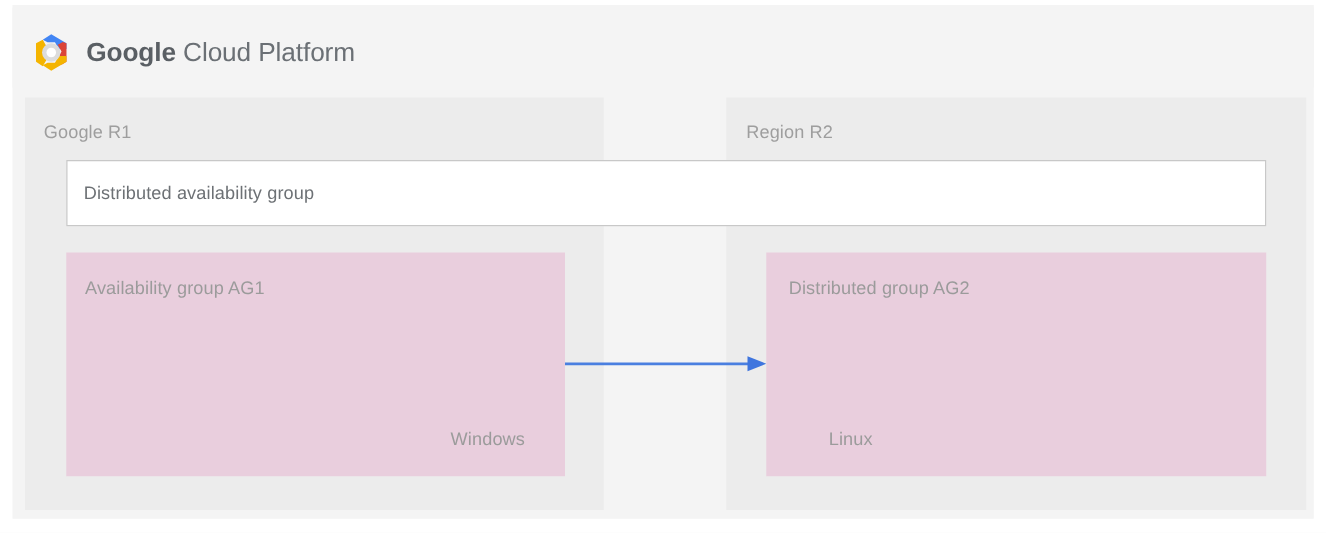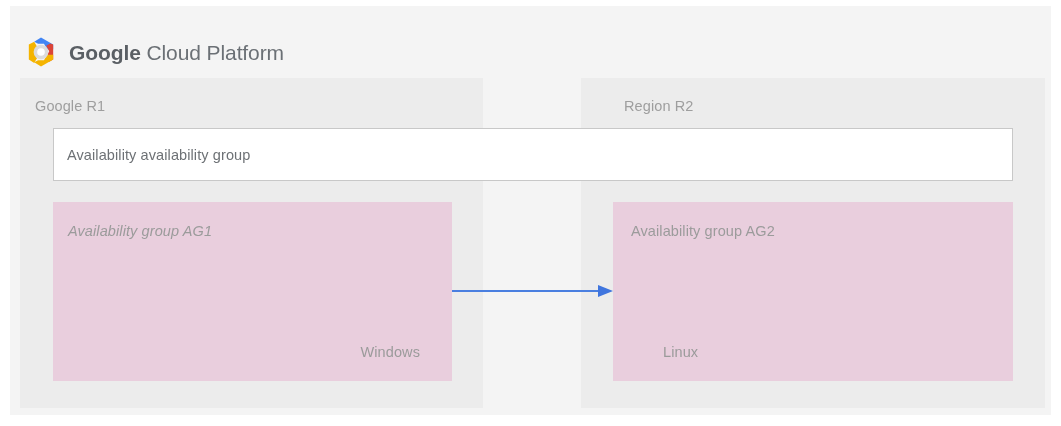--- a/index.html
+++ b/index.html
@@ -28,21 +28,21 @@
     top: 6px;
     width: 1041px;
     height: 409px;
     background: #f4f4f4;
   }
 
   
   .header {
     position: absolute;
     left: 10px;
-    top: 14px;
+    top: 4px;
     width: 1041px;
     height: 66px;
     background: #f4f4f4;
   }
 
   .brand {
     position: absolute;
     left: 14px;
     top: 18px;
     display: flex;
@@ -80,21 +80,21 @@
 
   .region-label {
     position: absolute;
     top: 20px;
     font-size: 14.5px;
     color: #9e9e9e;
     letter-spacing: 0.1px;
     white-space: nowrap;
   }
   #region-r1 .region-label { left: 15px; }
-  #region-r2 .region-label { left: 16px; margin-left: 27px; }
+  #region-r2 .region-label { left: 16px; }
 
   
   .dag-box {
     position: absolute;
     left: 53px;
     top: 128px;
     width: 960px;
     height: 53px;
     background: #ffffff;
     border: 1px solid #c8c8c8;
@@ -122,21 +122,21 @@
   #ag-box-2 { left: 613px; width: 400px; }
 
   .ag-title {
     position: absolute;
     top: 21px;
     font-size: 14.5px;
     color: #9b9b9b;
     letter-spacing: 0.1px;
     white-space: nowrap;
   }
-  #ag-box-1 .ag-title { left: 15px; font-style: italic; }
+  #ag-box-1 .ag-title { left: 15px; }
   #ag-box-2 .ag-title { left: 18px; }
 
   .ag-os {
     position: absolute;
     bottom: 21px;
     font-size: 14.5px;
     color: #9b9b9b;
     letter-spacing: 0.1px;
     white-space: nowrap;
   }
@@ -177,30 +177,30 @@
 
   <div class="region-panel" id="region-r1">
     <div class="region-label">Google R1</div>
   </div>
 
   <div class="region-panel" id="region-r2">
     <div class="region-label">Region R2</div>
   </div>
 
   <div class="dag-box">
-    <div class="dag-label">Availability availability group</div>
+    <div class="dag-label">Distributed availability group</div>
   </div>
 
   <div class="ag-box" id="ag-box-1">
     <div class="ag-title">Availability group AG1</div>
     <div class="ag-os">Windows</div>
   </div>
 
   <div class="ag-box" id="ag-box-2">
-    <div class="ag-title">Availability group AG2</div>
+    <div class="ag-title">Distributed group AG2</div>
     <div class="ag-os">Linux</div>
   </div>
 
   <div class="arrow-wrap">
     <svg width="162" height="18" viewBox="0 0 162 18">
       <line x1="0" y1="9" x2="148" y2="9" stroke="#4a7fe0" stroke-width="2.2"></line>
       <polygon points="146,3 161,9 146,15" fill="#3f75de"></polygon>
     </svg>
   </div>
 

